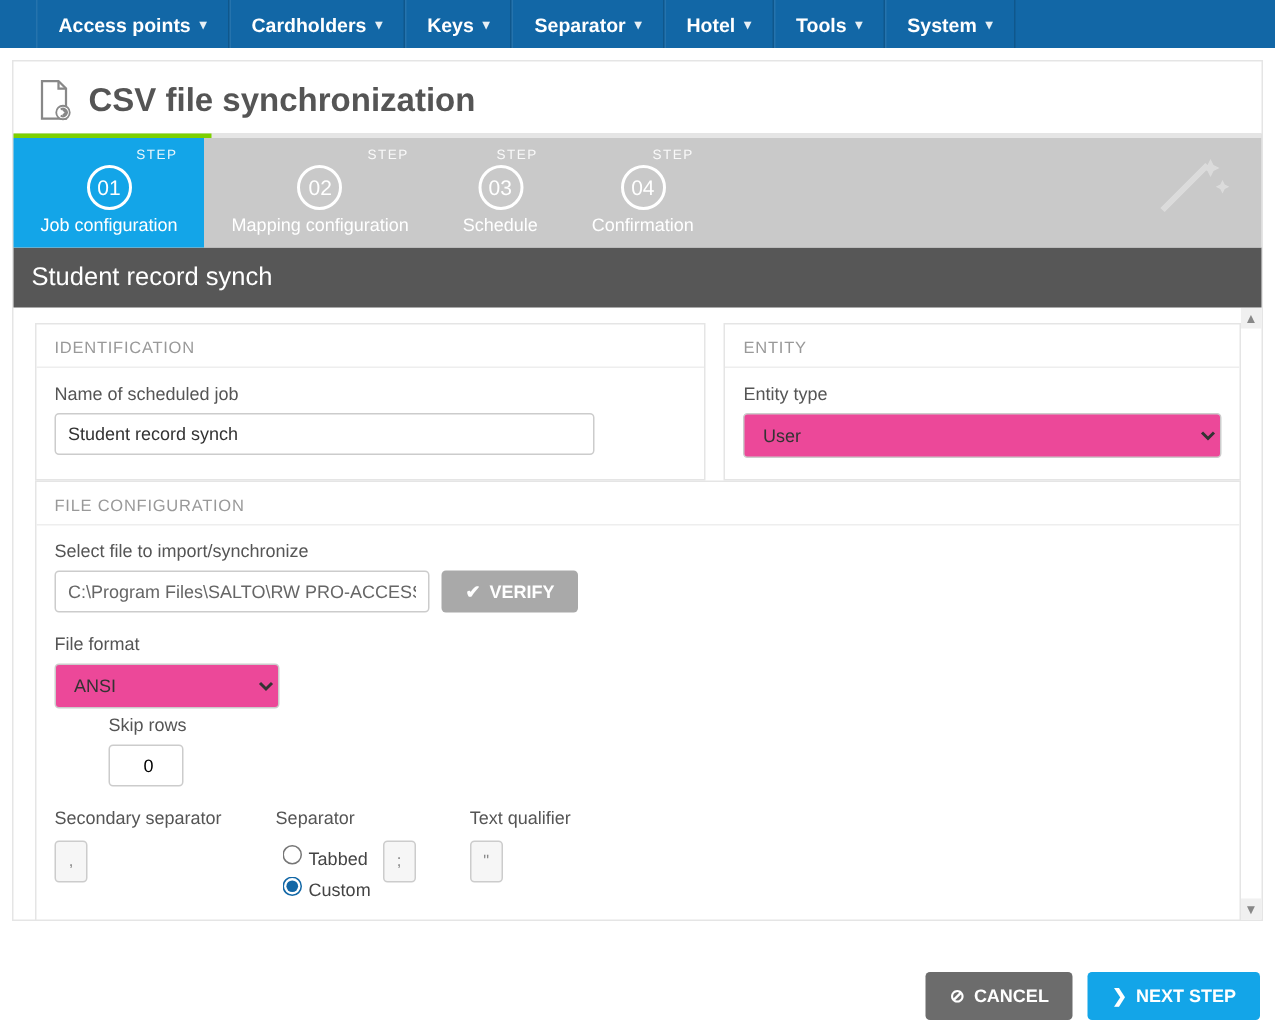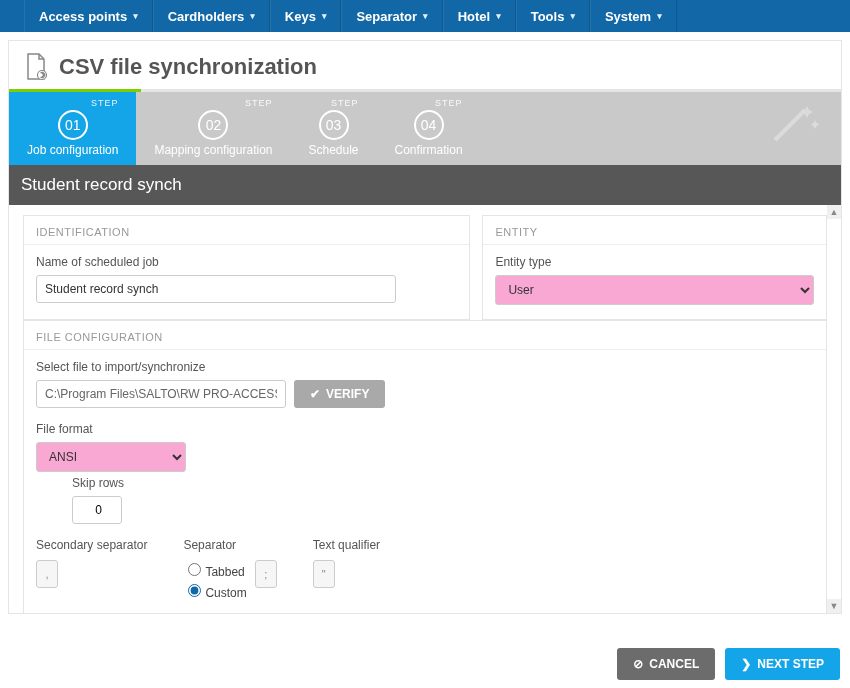--- a/index.html
+++ b/index.html
@@ -43,21 +43,21 @@
   .scroll-up, .scroll-down { position:absolute; right:0; width:14px; height:14px; background:#f0f0f0; color:#888; font-size:9px; display:flex; align-items:center; justify-content:center; }
   .scroll-up { top:0; }
   .scroll-down { bottom:0; }
 
   .row { display: flex; gap: 12px; margin-bottom: 0; }
   .fieldset { border: 1px solid #e5e5e5; padding: 0; flex: 1; }
   .fieldset-header { color: #999; font-size: 11px; letter-spacing: 0.5px; padding: 10px 12px 6px 12px; border-bottom: 1px solid #eee; }
   .fieldset-body { padding: 10px 12px 14px 12px; }
   .form-label { color: #555; font-size: 12px; margin-bottom: 6px; display: block; }
   .text-input { width: 360px; max-width:100%; padding: 6px 8px; border: 1px solid #ccc; border-radius: 3px; font-size: 12px; color: #333; }
-  .select { padding: 6px 8px; border: 1px solid #ccc; border-radius: 3px; font-size: 12px; background: #f9a8d4; color: #333; }
+  .select { padding: 6px 8px; border: 1px solid #ccc; border-radius: 3px; font-size: 12px; background: #ec4899; color: #333; }
   .entity-cols { display: flex; gap: 18px; }
   .entity-cols > div { flex: 1; }
 
   .file-row { display: flex; gap: 8px; align-items: center; margin-bottom: 14px; }
   .file-input { width: 250px; padding: 6px 8px; border: 1px solid #ccc; border-radius: 3px; font-size: 12px; color: #666; }
   .btn-verify { background: #a9a9a9; color: #fff; border: none; border-radius: 3px; padding: 7px 16px; font-size: 12px; font-weight: bold; cursor: pointer; display: flex; align-items: center; gap: 6px; }
   .btn-verify .check { font-size: 12px; }
 
   .format-row { margin-bottom: 4px; }
   .format-select { width: 150px; }

